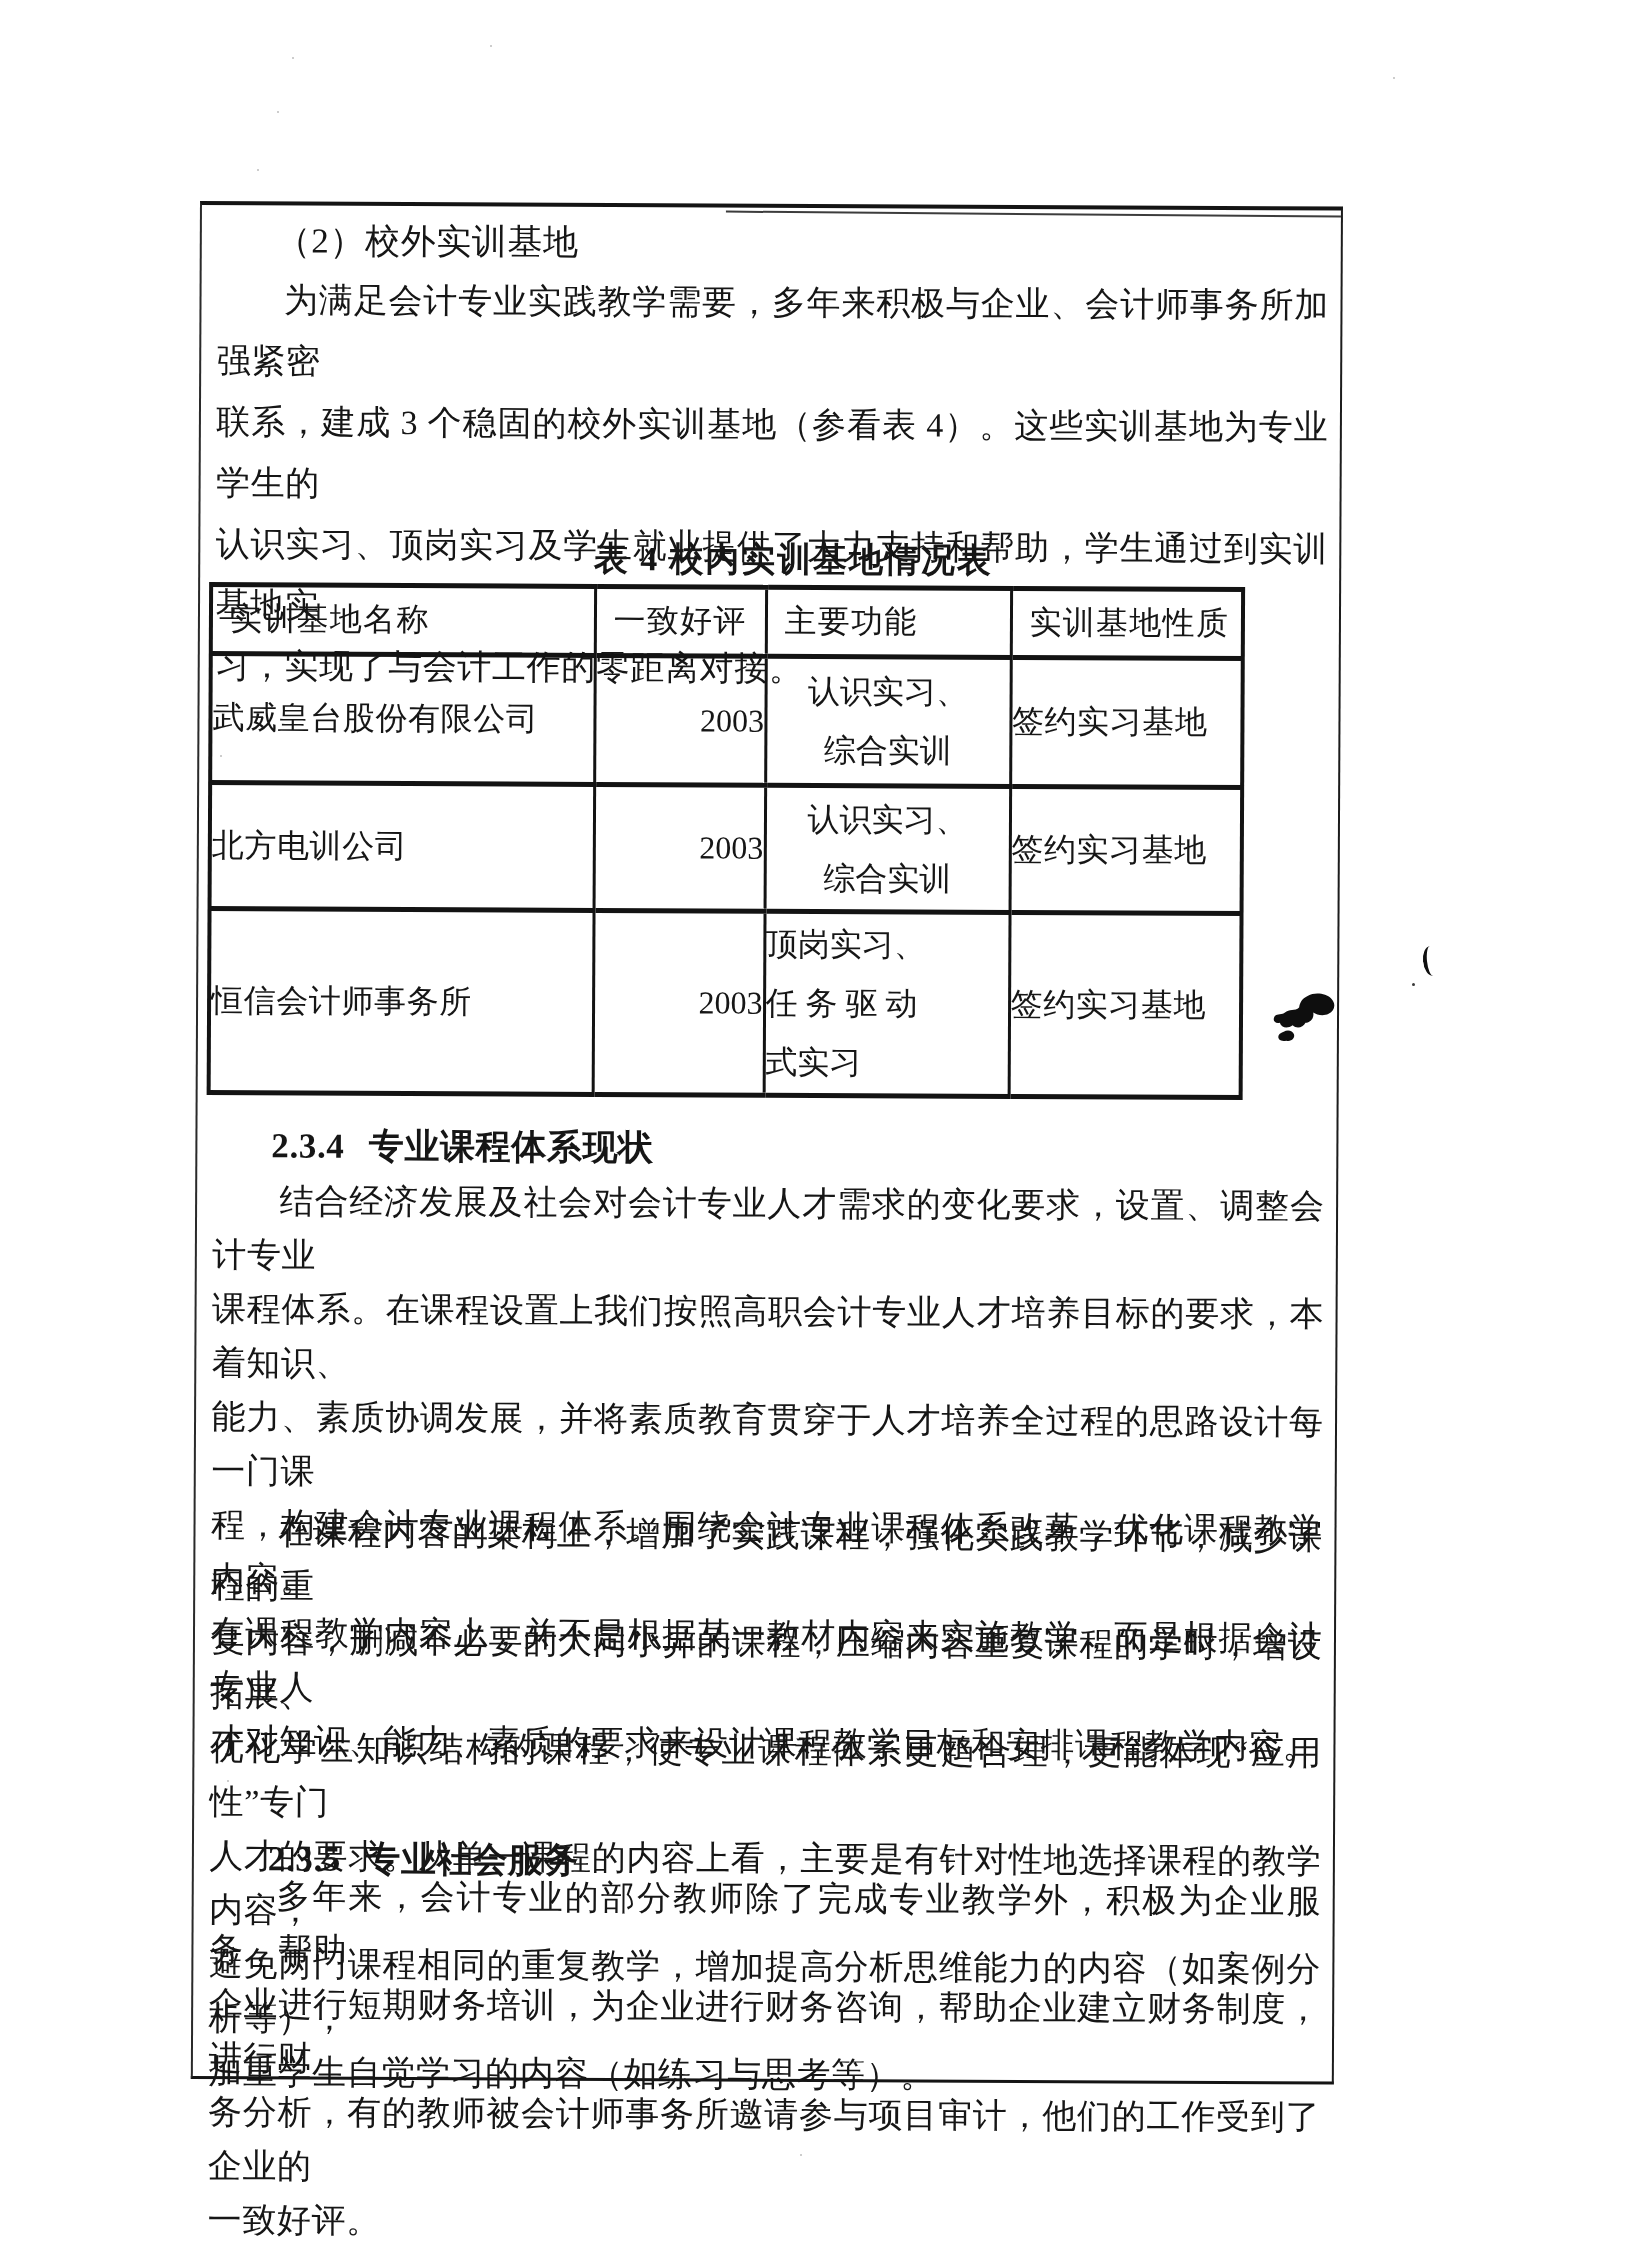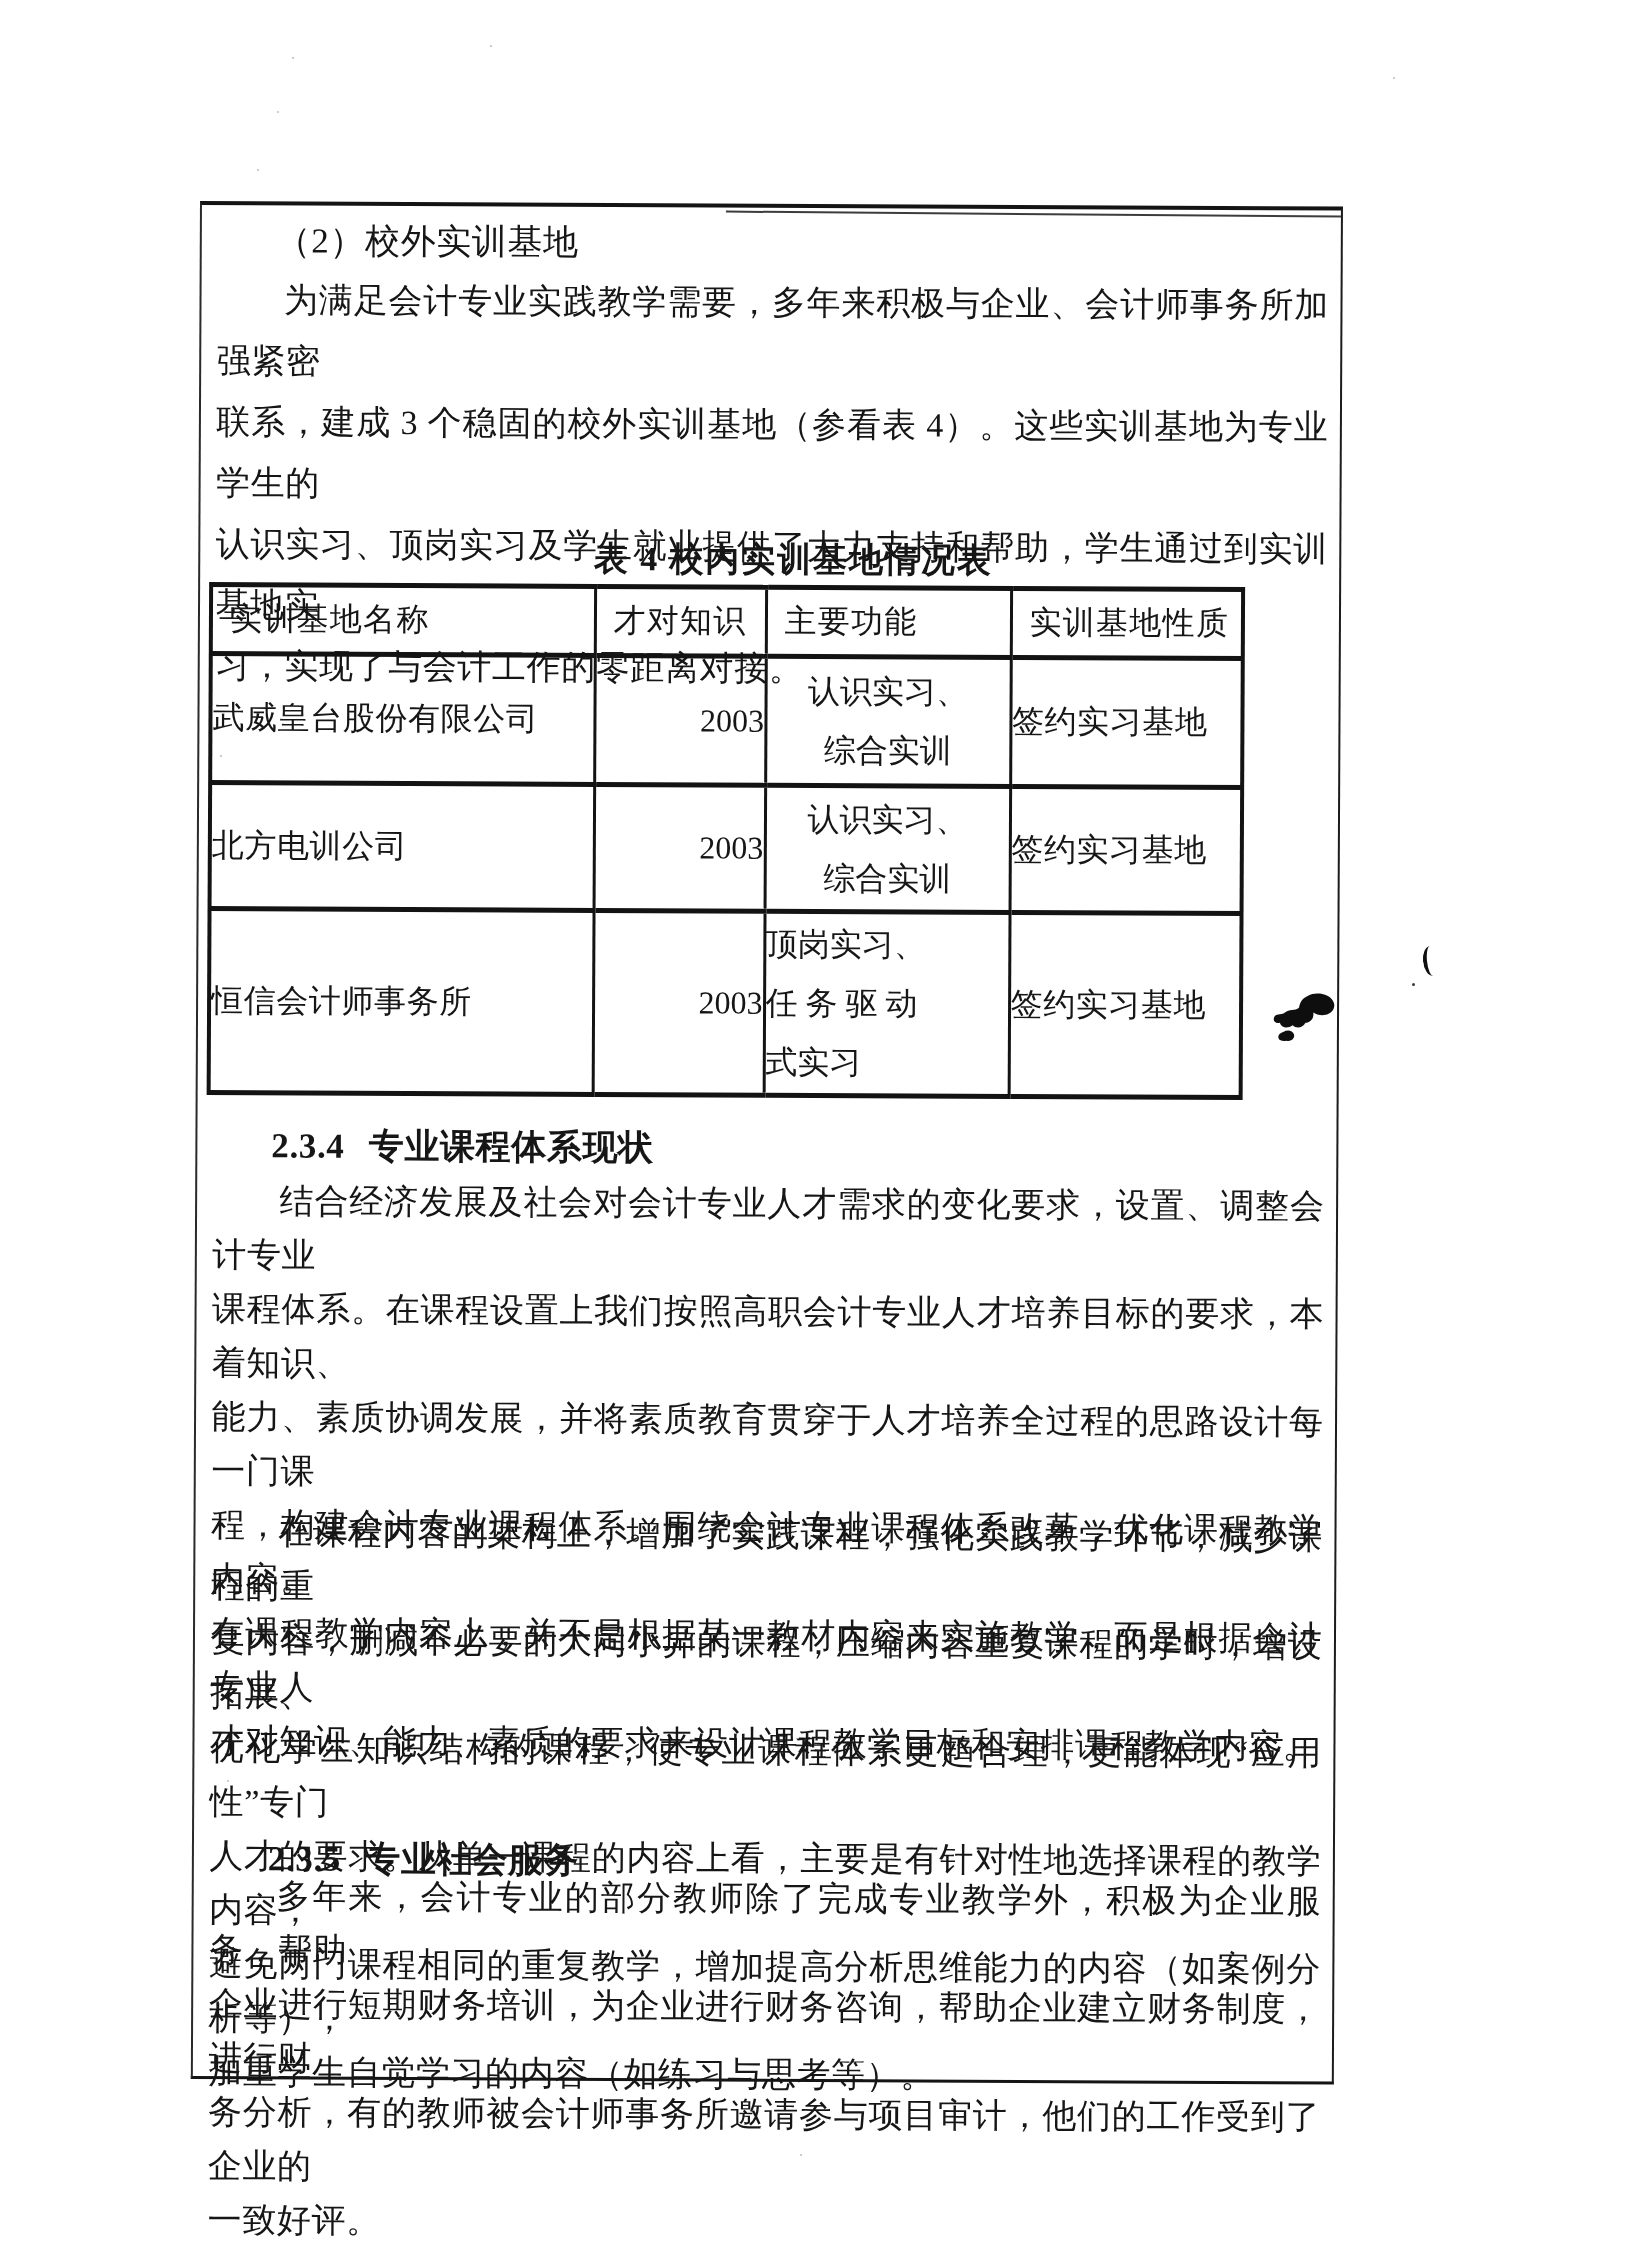--- a/index.html
+++ b/index.html
@@ -151,21 +151,21 @@
     <table class="bases-table">
       <colgroup>
         <col class="col-1">
           <col class="col-2">
           <col class="col-3">
           <col class="col-4">
       </colgroup>
       <thead>
         <tr>
           <th>实训基地名称</th>
-          <th>才对知识</th>
+          <th>一致好评</th>
           <th>主要功能</th>
           <th>实训基地性质</th>
         </tr>
       </thead>
       <tbody>
         <tr class="row-h1">
           <td class="cell-name">武威皇台股份有限公司</td>
           <td class="cell-year">2003</td>
           <td class="cell-func">认识实习、
 综合实训</td>

